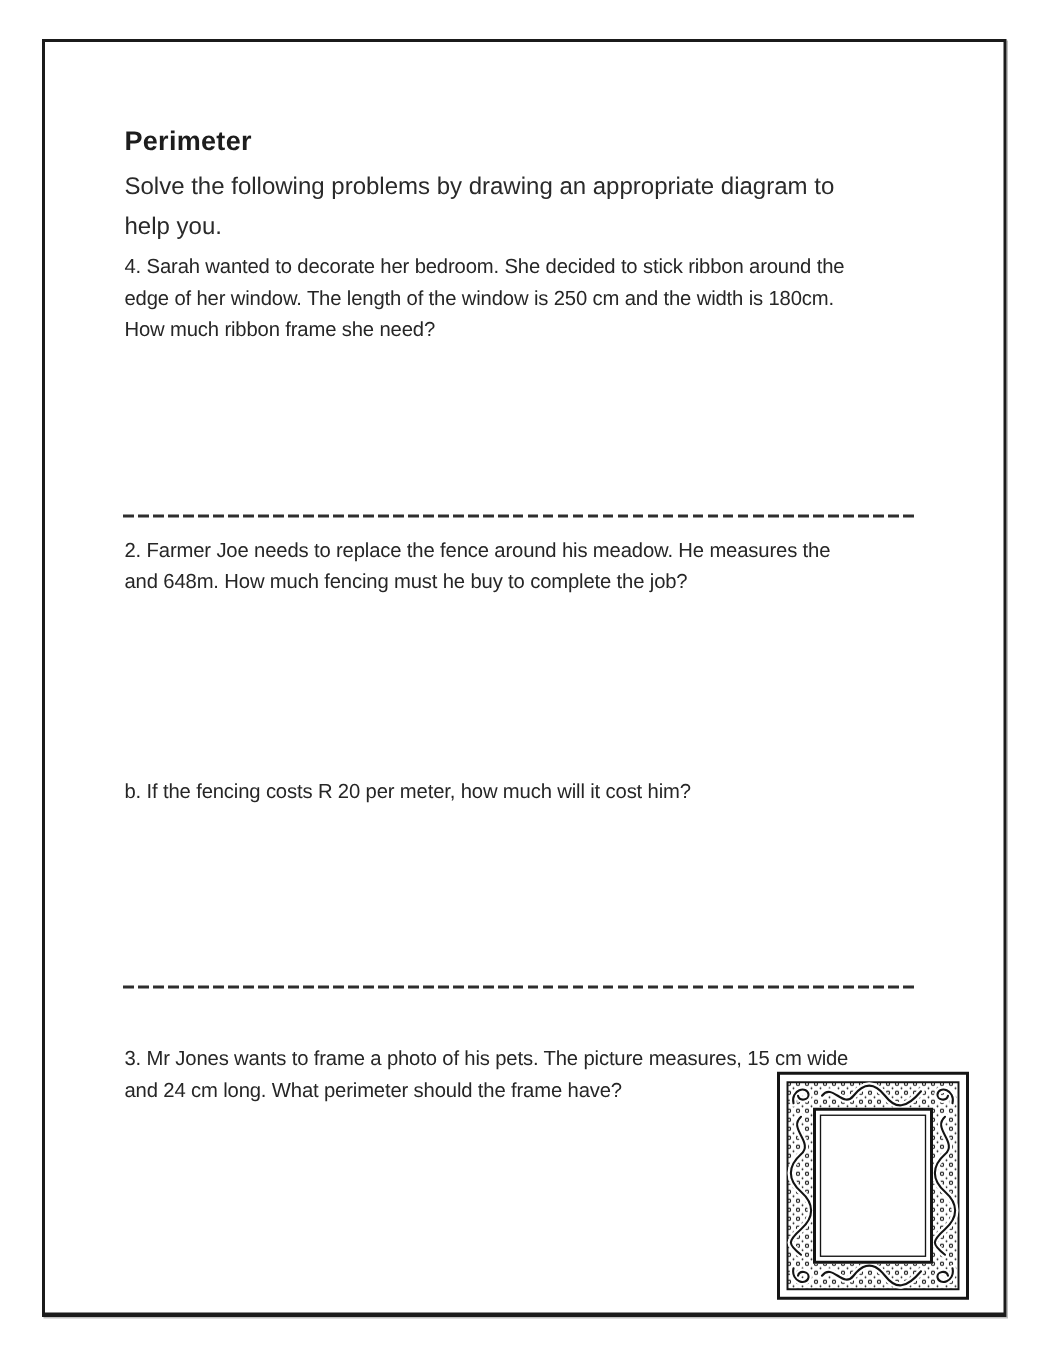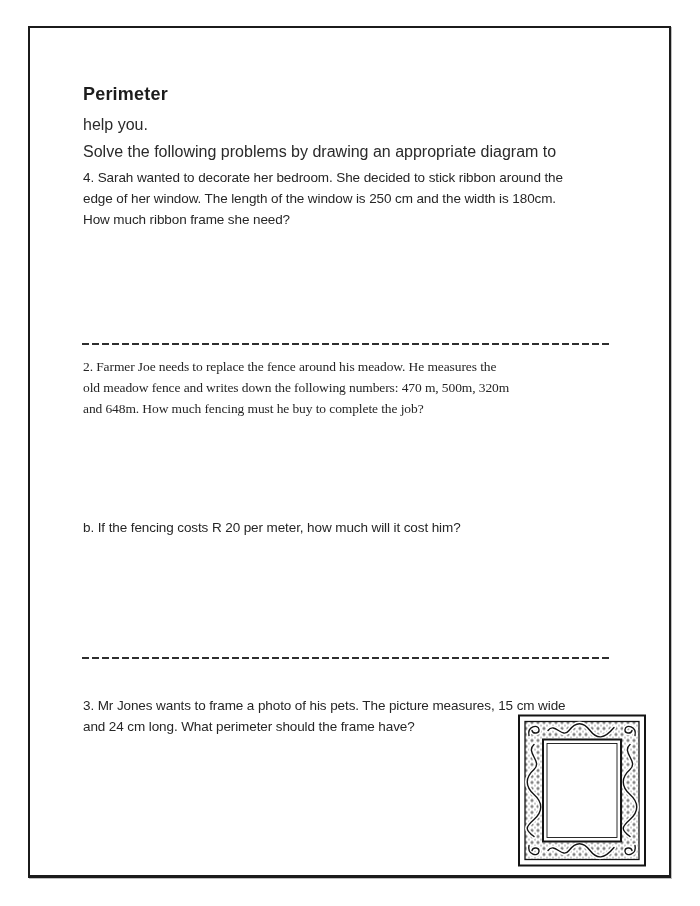--- a/index.html
+++ b/index.html
@@ -46,21 +46,21 @@
   .problem {
     position: absolute;
     left: 83px;
     font-size: 13.5px;
     line-height: 21px;
     letter-spacing: -0.1px;
     color: #262626;
     white-space: nowrap;
   }
   .p1 { top: 167px; }
-  .p2 { top: 356px; font-family: Liberation Serif, serif; }
+  .p2 { top: 356px; }
   .pb { top: 517px; }
   .p3 { top: 671px; margin-top: 24px; }
   .divider {
     position: absolute;
     left: 82px;
     width: 529px;
     height: 2px;
     background: repeating-linear-gradient(to right, #2e2e2e 0px, #2e2e2e 7px, transparent 7px, transparent 10px);
   }
   .d1 { top: 343px; }
@@ -77,35 +77,34 @@
 </head>
 <body>
 
 <div class="sheet">
 
   <div class="page-border"></div>
 
   <h1 class="title">Perimeter</h1>
 
   <div class="instructions">
+    <div>Solve the following problems by drawing an appropriate diagram to</div>
     <div>help you.</div>
-    <div>Solve the following problems by drawing an appropriate diagram to</div>
   </div>
 
   <div class="problem p1">
     <div>4. Sarah wanted to decorate her bedroom. She decided to stick ribbon around the</div>
     <div>edge of her window. The length of the window is 250 cm and the width is 180cm.</div>
     <div>How much ribbon frame she need?</div>
   </div>
 
   <div class="divider d1"></div>
 
   <div class="problem p2">
     <div>2. Farmer Joe needs to replace the fence around his meadow. He measures the</div>
-    <div>old meadow fence and writes down the following numbers: 470 m, 500m, 320m</div>
     <div>and 648m. How much fencing must he buy to complete the job?</div>
   </div>
 
   <div class="problem pb">
     <div>b. If the fencing costs R 20 per meter, how much will it cost him?</div>
   </div>
 
   <div class="divider d2"></div>
 
   <div class="problem p3">

